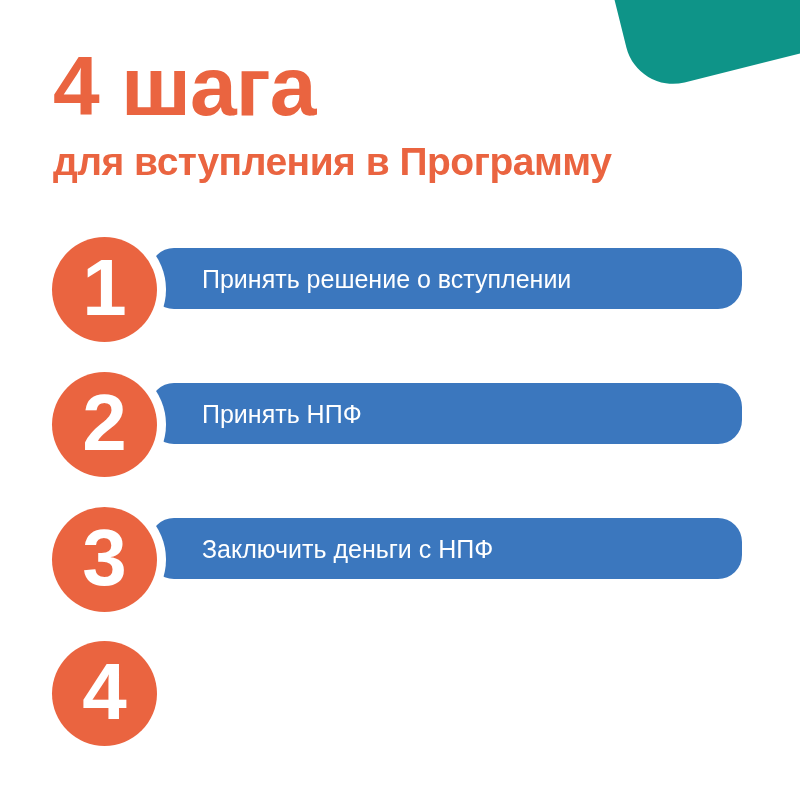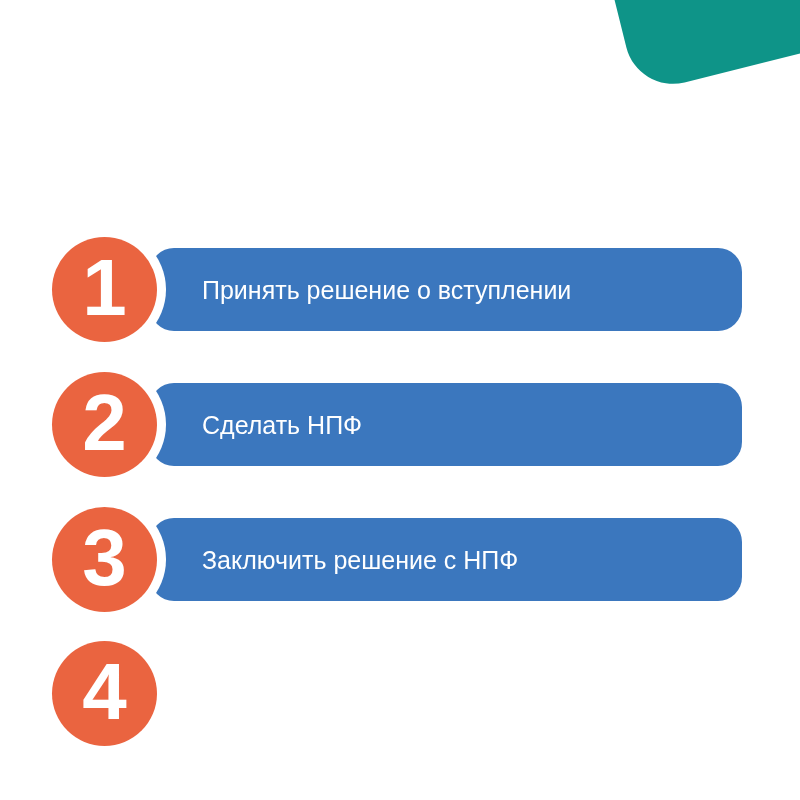--- a/index.html
+++ b/index.html
@@ -73,21 +73,21 @@
     font-size: 80px;
     font-weight: bold;
     line-height: 1;
     transform: translateY(-2px);
   }
   .step-bar {
     position: absolute;
     left: 150px;
     top: 11px;
     width: 592px;
-    height: 83px;
+    height: 61px;
     background: var(--bar-blue, #3B77BE);
     border-radius: 24px;
     display: flex;
     align-items: center;
     z-index: 1;
   }
   .step-text {
     padding-left: 52px;
     padding-right: 20px;
     color: #ffffff;
@@ -96,47 +96,51 @@
     white-space: pre-line;
   }
 </style>
 </head>
 <body>
 
 <div class="canvas">
 
   <div class="teal-deco"></div>
 
+  <div class="header">
+    <div class="title">4 шага</div>
+    <div class="subtitle">для вступления в Программу</div>
+  </div>
 
   <div class="steps">
 
     <div class="step" style="top:237px">
       <div class="step-circle">
         <span class="step-number">1</span>
       </div>
       <div class="step-bar">
         <span class="step-text">Принять решение о вступлении</span>
       </div>
     </div>
 
     <div class="step" style="top:372px">
       <div class="step-circle">
         <span class="step-number">2</span>
       </div>
       <div class="step-bar">
-        <span class="step-text">Сделать НПФ</span>
+        <span class="step-text">Принять НПФ</span>
       </div>
     </div>
 
     <div class="step" style="top:507px">
       <div class="step-circle">
         <span class="step-number">3</span>
       </div>
       <div class="step-bar">
-        <span class="step-text">Заключить решение с НПФ</span>
+        <span class="step-text">Заключить деньги с НПФ</span>
       </div>
     </div>
 
     <div class="step" style="top:641px">
       <div class="step-circle">
         <span class="step-number">4</span>
       </div>
     </div>
 
   </div>

